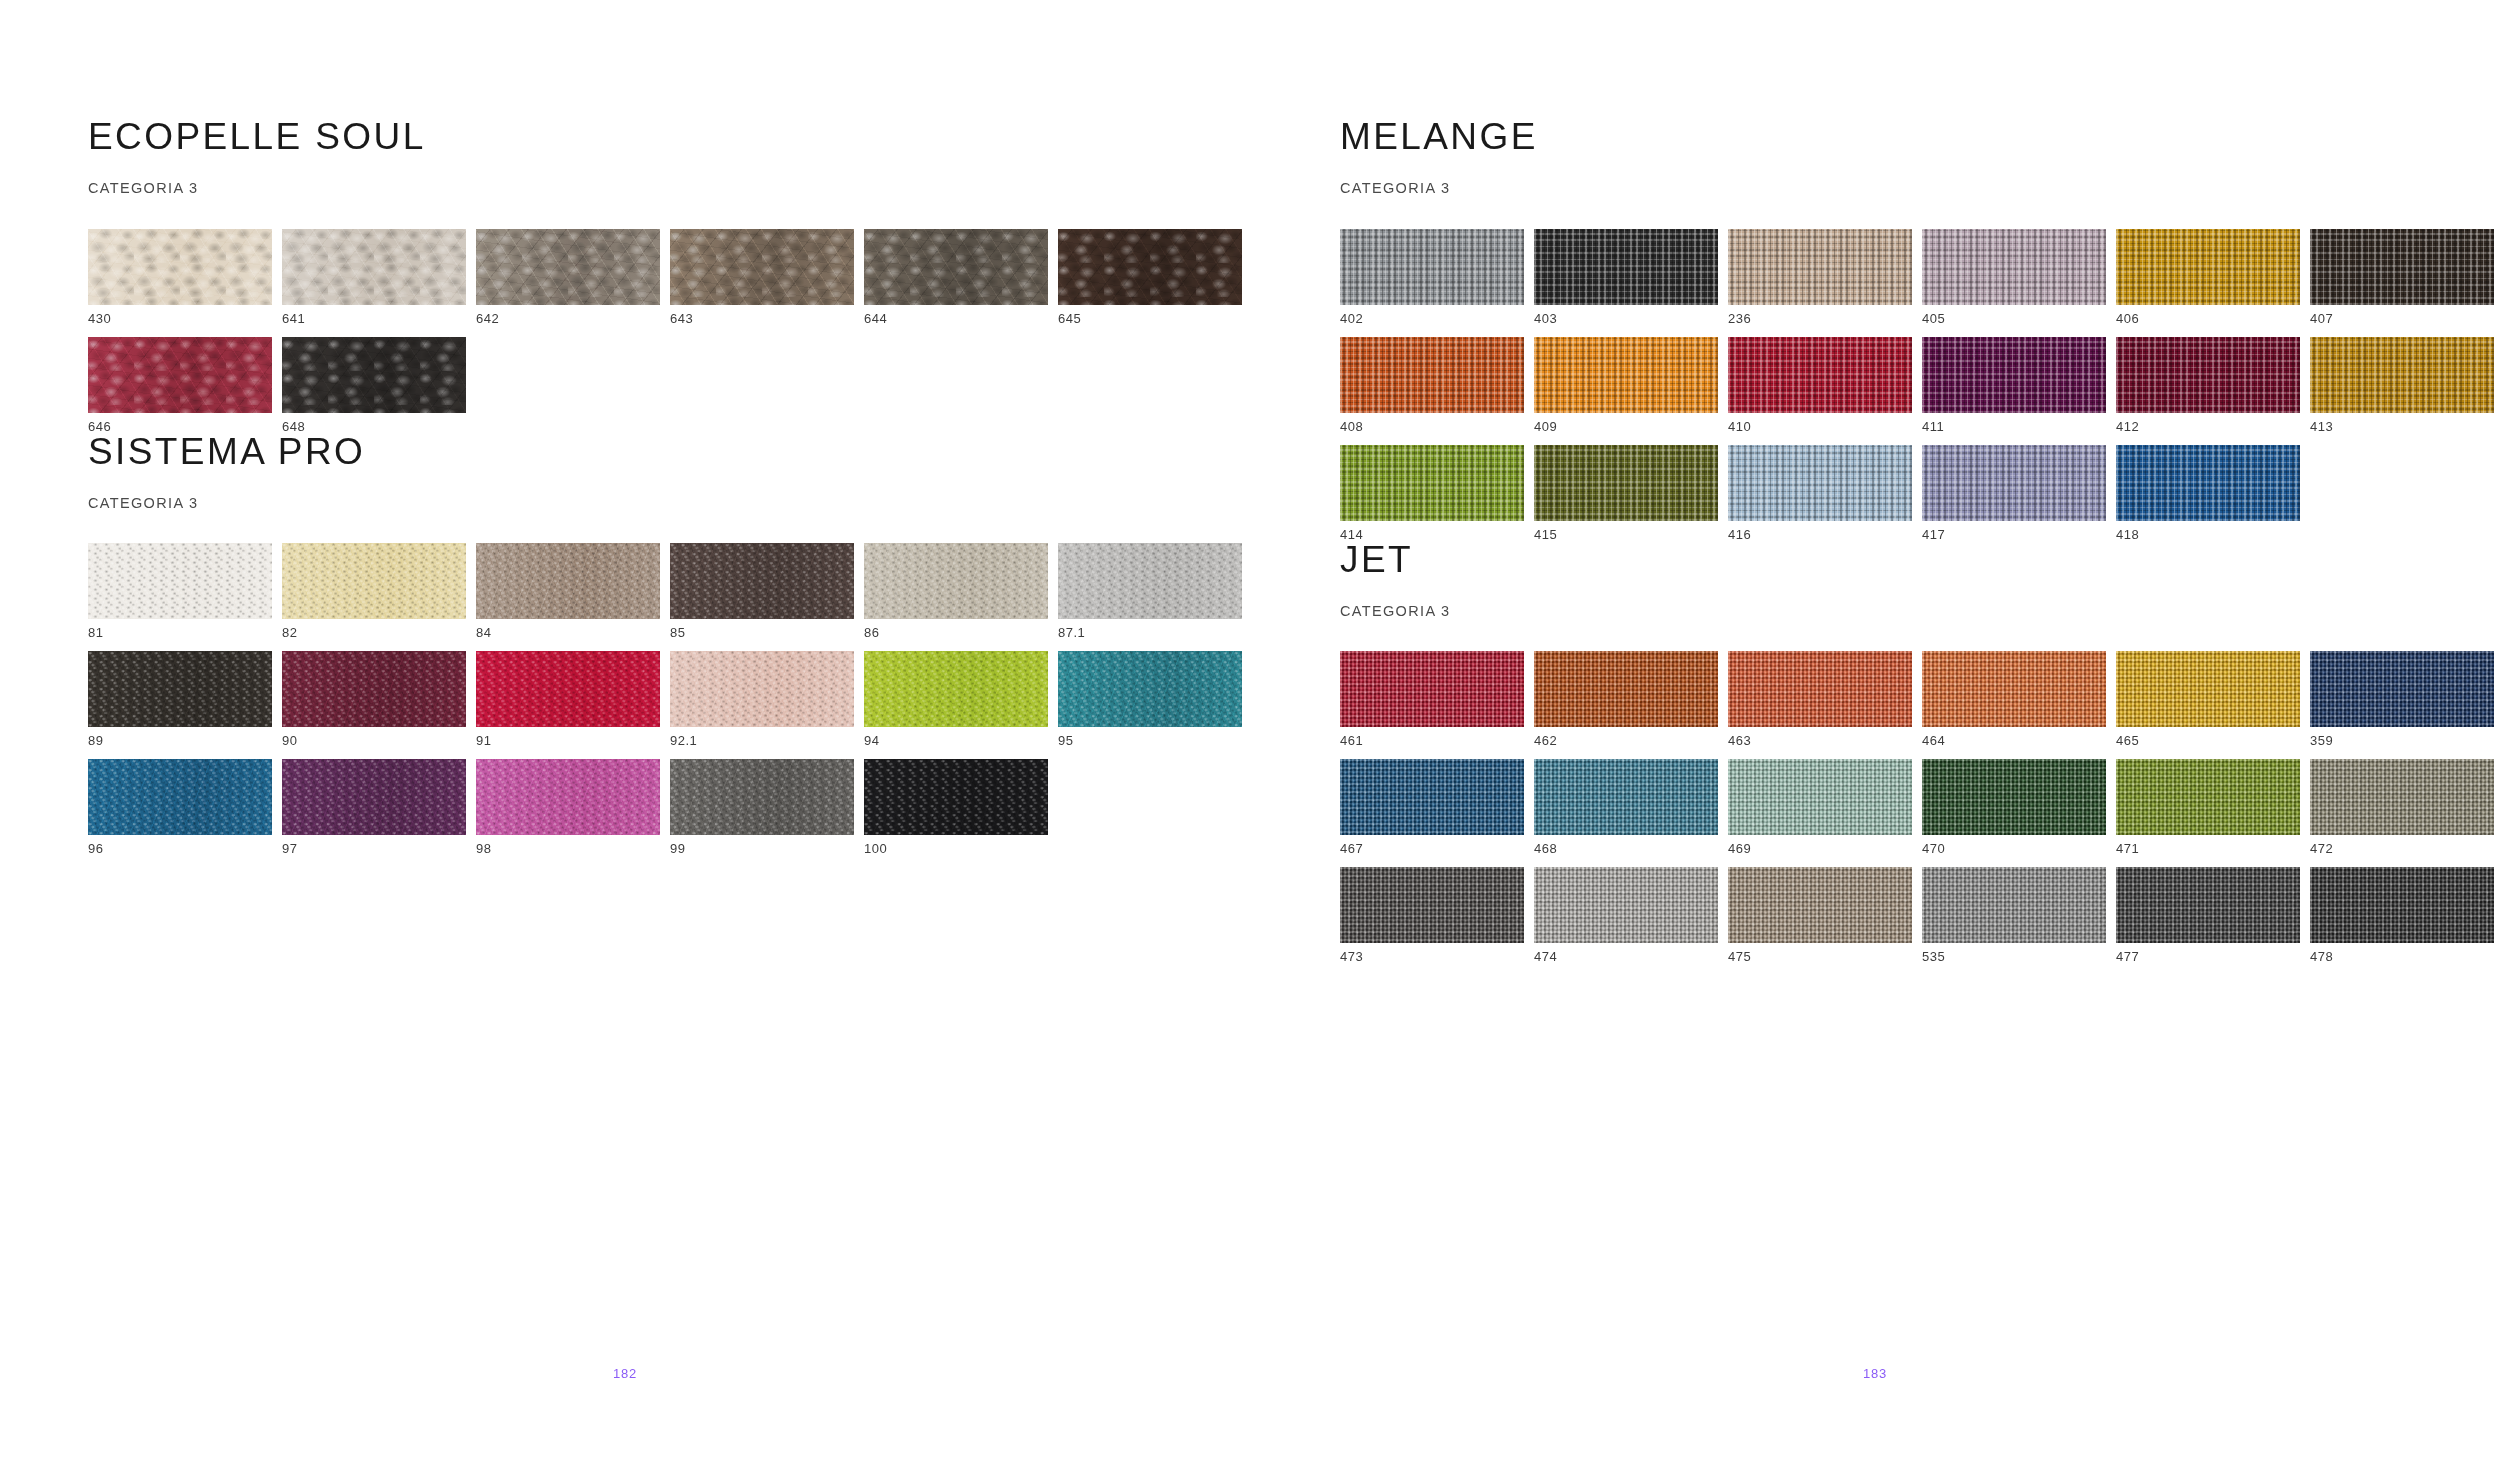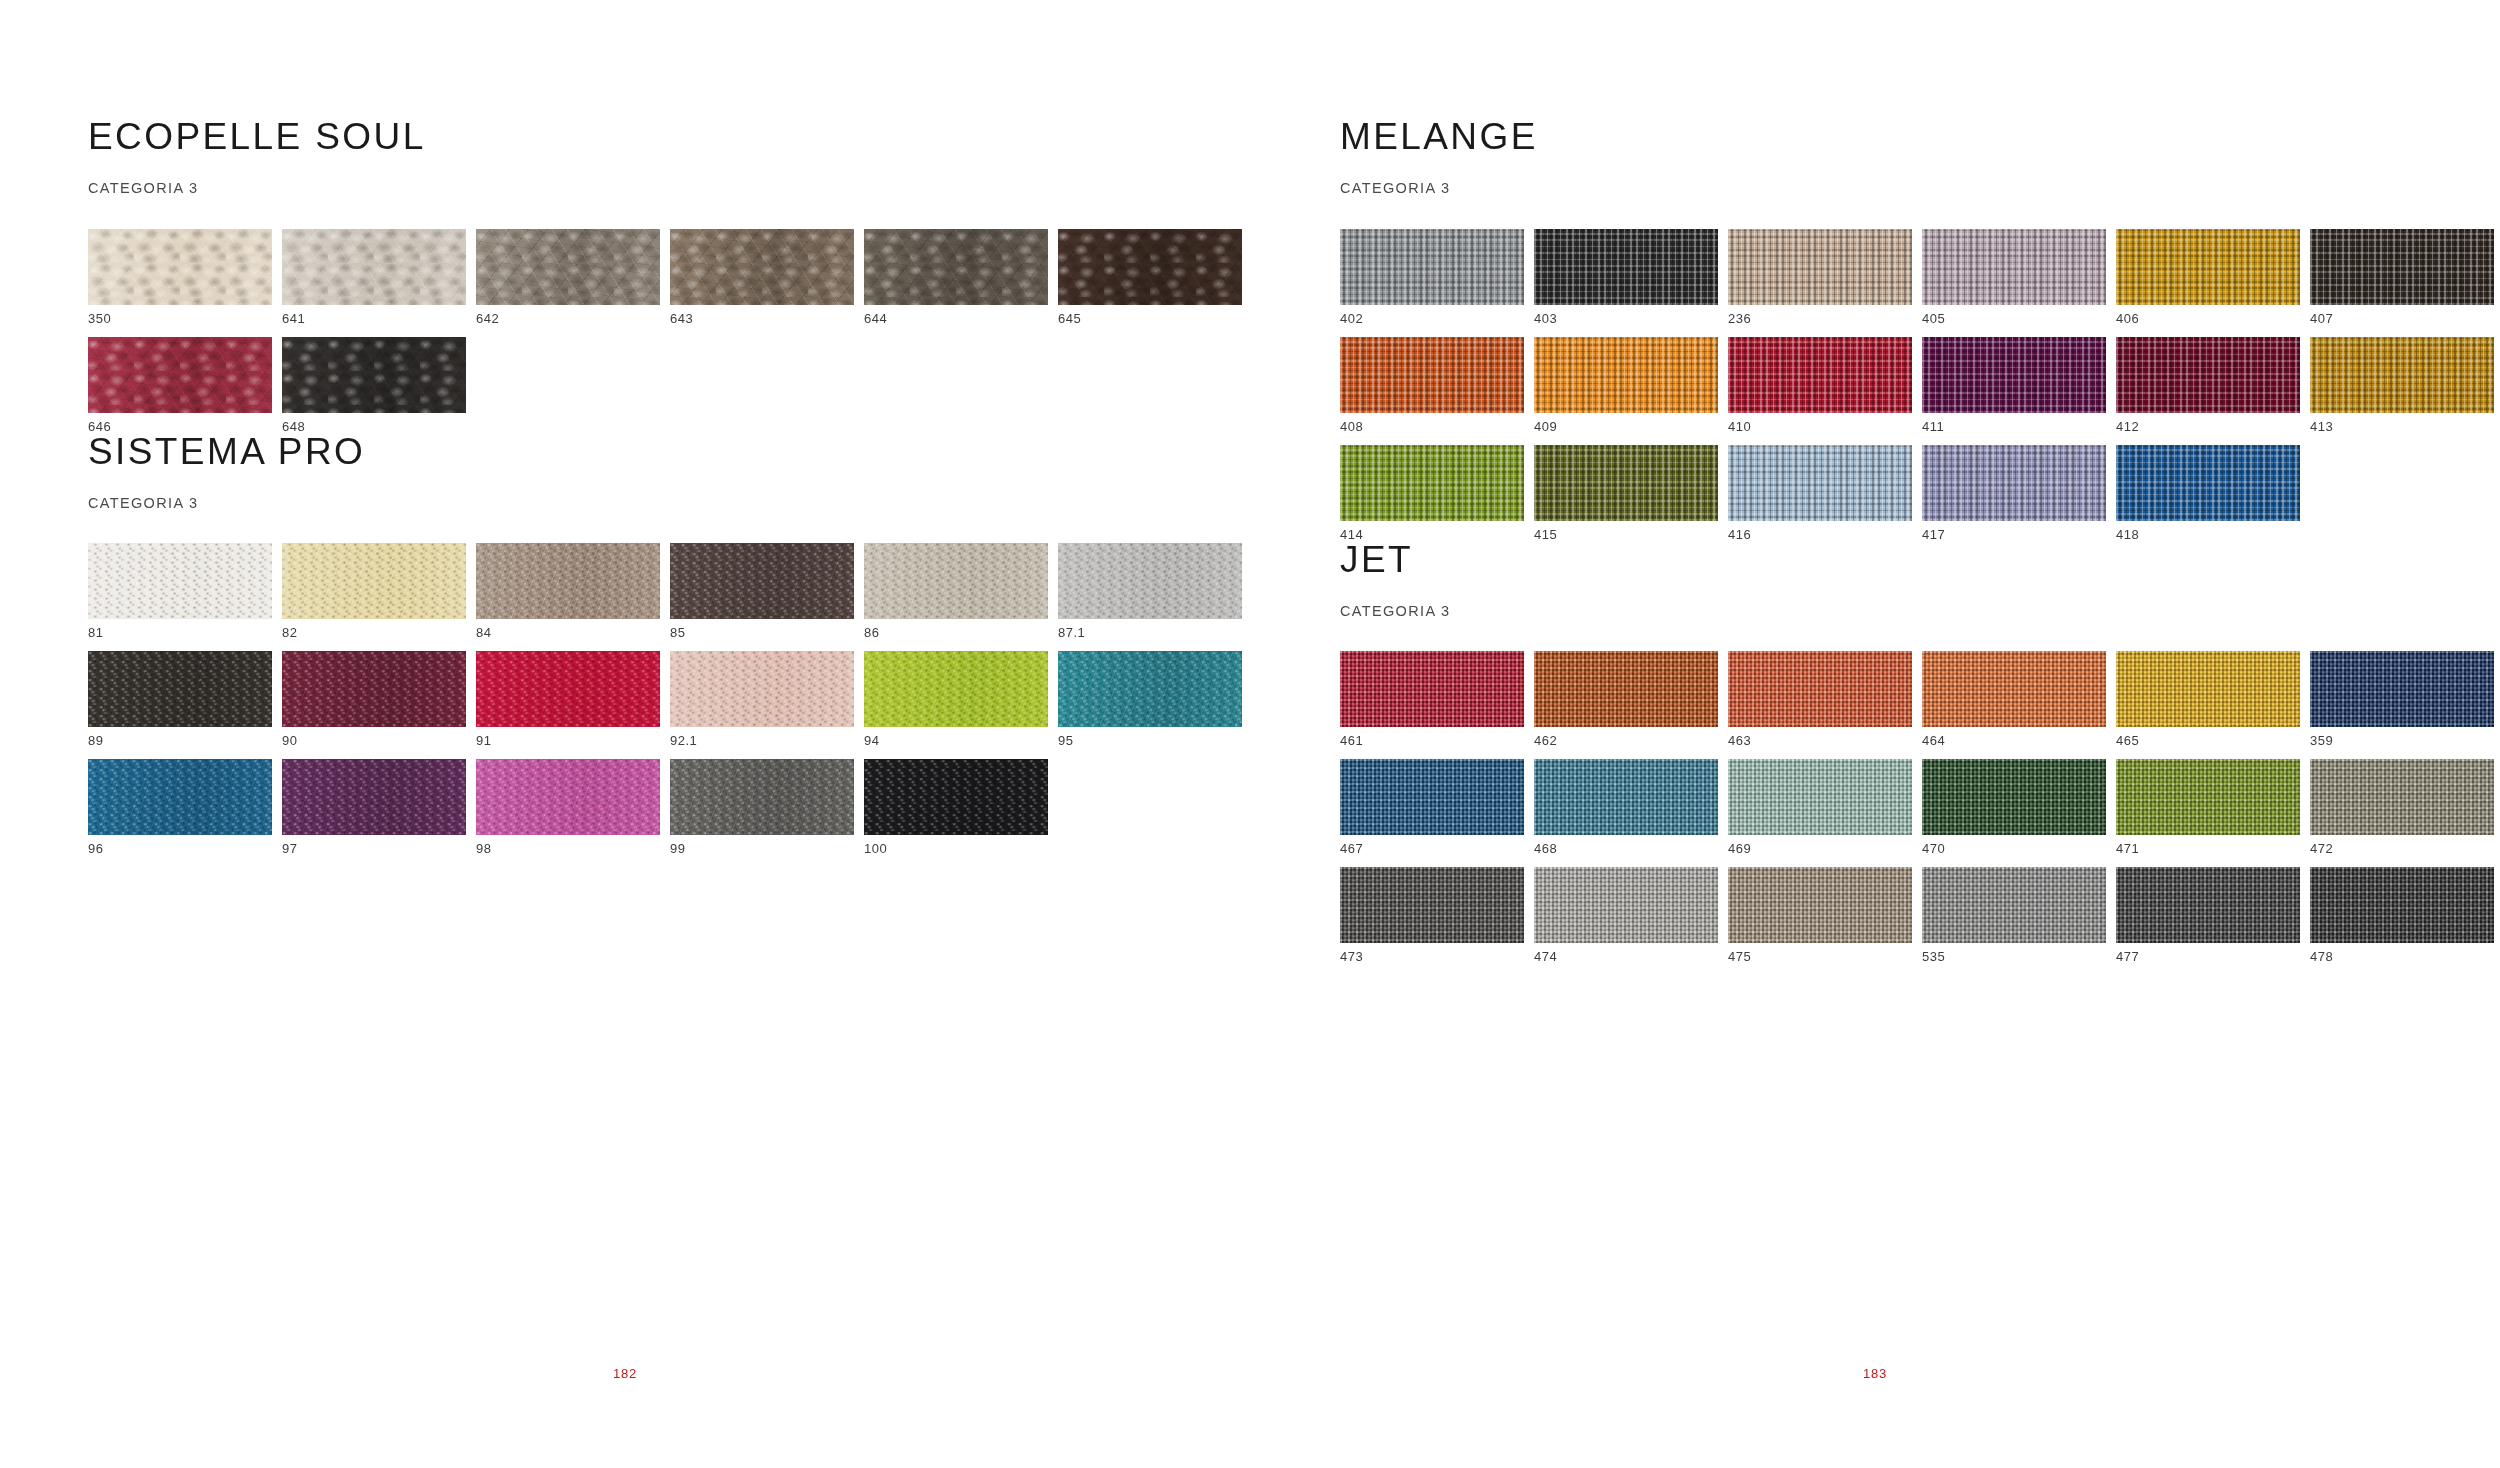--- a/index.html
+++ b/index.html
@@ -190,39 +190,39 @@
   .collection + .collection { }
 
   .page-folio {
     position: absolute;
     bottom: 88px;
     left: 0;
     width: 100%;
     text-align: center;
     font-size: 13px;
     letter-spacing: .8px;
-    color: #b91c1c;
+    color: #8b5cf6;
     line-height: 1;
   }
 </style>
 </head>
 <body>
 
 <div class="spread">
 
   <div class="page page-left">
     <div class="page-inner">
 
       <section class="collection">
         <h2 class="collection-title">ECOPELLE SOUL</h2>
         <div class="collection-category">CATEGORIA 3</div>
         <div class="swatch-grid">
             <div class="swatch-cell">
               <div class="swatch-chip tex-ecopelle" style="background-color: rgb(226, 215, 198);"></div>
-              <div class="swatch-code">350</div>
+              <div class="swatch-code">430</div>
             </div>
             <div class="swatch-cell">
               <div class="swatch-chip tex-ecopelle" style="background-color: rgb(207, 199, 189);"></div>
               <div class="swatch-code">641</div>
             </div>
             <div class="swatch-cell">
               <div class="swatch-chip tex-ecopelle" style="background-color: rgb(137, 127, 116);"></div>
               <div class="swatch-code">642</div>
             </div>
             <div class="swatch-cell">

